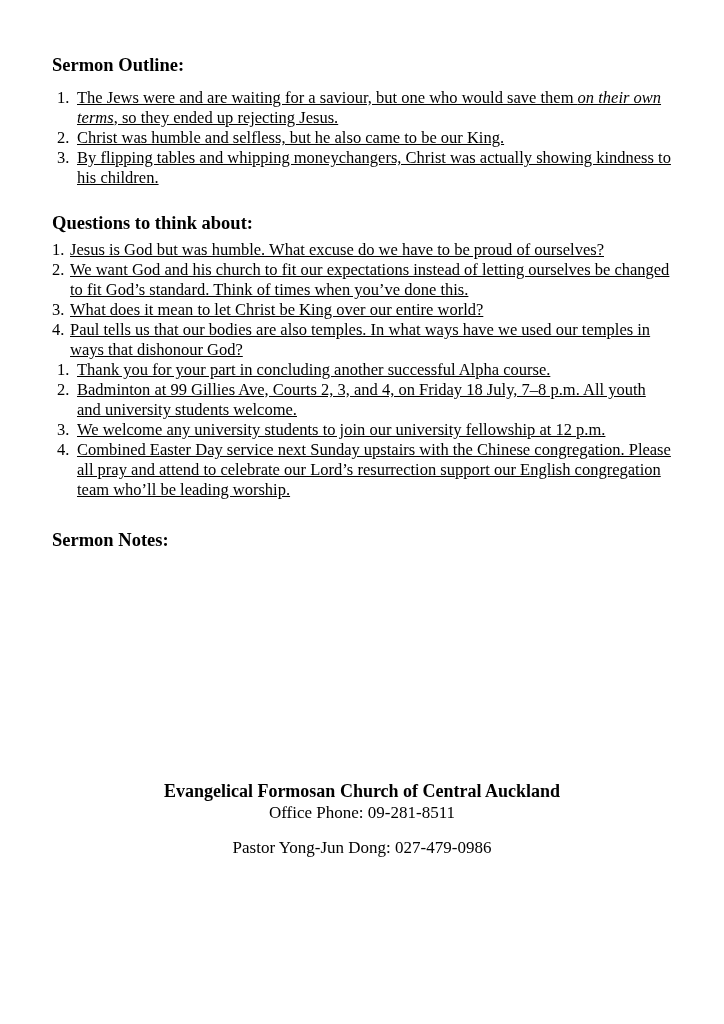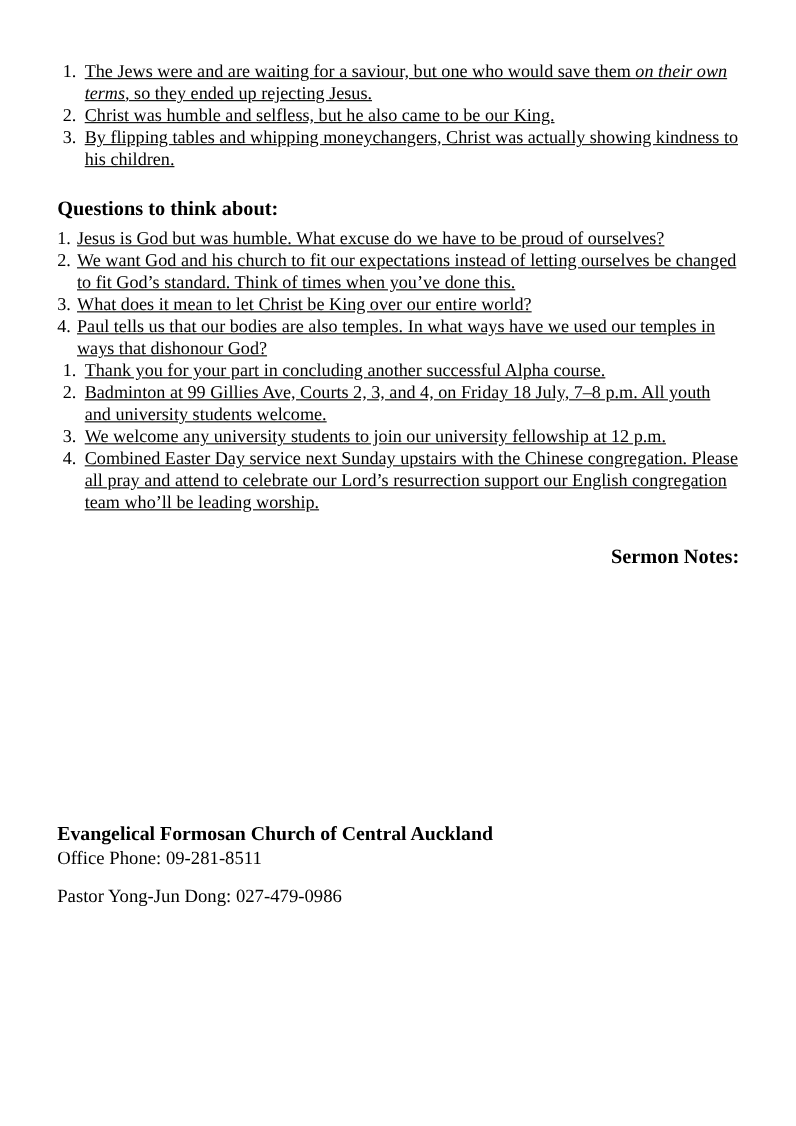--- a/index.html
+++ b/index.html
@@ -19,55 +19,57 @@
     overflow: hidden;
   }
   h2.sec-heading {
     font-size: 18.5px;
     line-height: 20px;
     font-weight: bold;
     margin: 0 0 13px 0;
   }
   .sec-questions h2.sec-heading { margin-top: 25px; margin-bottom: 7px; }
   .sec-notices  h2.sec-heading { margin-top: 30px; margin-bottom: 8px; }
-  .sec-sermon-notes h2.sec-heading { margin-top: 30px; margin-bottom: 0; text-align: right; }
+  .sec-sermon-notes h2.sec-heading { margin-top: 30px; margin-bottom: 0; }
 
   ol.list {
     list-style: none;
     margin: 0;
     padding: 0;
     font-size: 16.5px;
     line-height: 20px;
   }
   ol.list li { display: flex; align-items: flex-start; }
   ol.list .num { flex: none; }
   ol.list .txt { flex: 1 1 auto; text-decoration: underline; }
   ol.style-a .num { width: 20px; margin-left: 5px; }
   ol.style-b .num { width: 18px; margin-left: 0; }
   em { font-style: italic; }
 
   .footer {
     margin-top: 230px;
+    text-align: center;
     font-size: 17px;
     line-height: 22px;
   }
   .footer .church-name {
     font-weight: bold;
     font-size: 18px;
   }
   .footer .pastor-line {
     margin-top: 13px;
   }
 </style>
 </head>
 <body>
 
 <div class="page">
 
   <section class="sec-sermon-outline">
+    <h2 class="sec-heading">Sermon Outline:</h2>
     <ol class="list style-a">
         <li>
           <span class="num">1.</span>
           <span class="txt"><span>The Jews were and are waiting for a saviour, but one who would save them </span><em>on their own terms</em><span>, so they ended up rejecting Jesus.</span></span>
         </li>
         <li>
           <span class="num">2.</span>
           <span class="txt"><span>Christ was humble and selfless, but he also came to be our King.</span></span>
         </li>
         <li>

